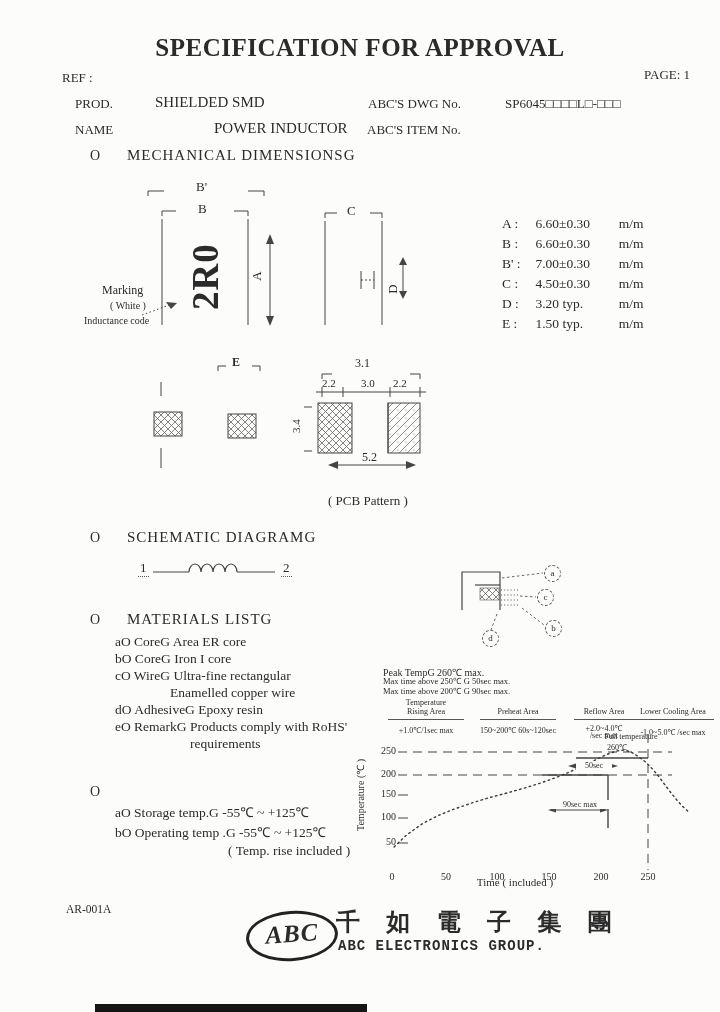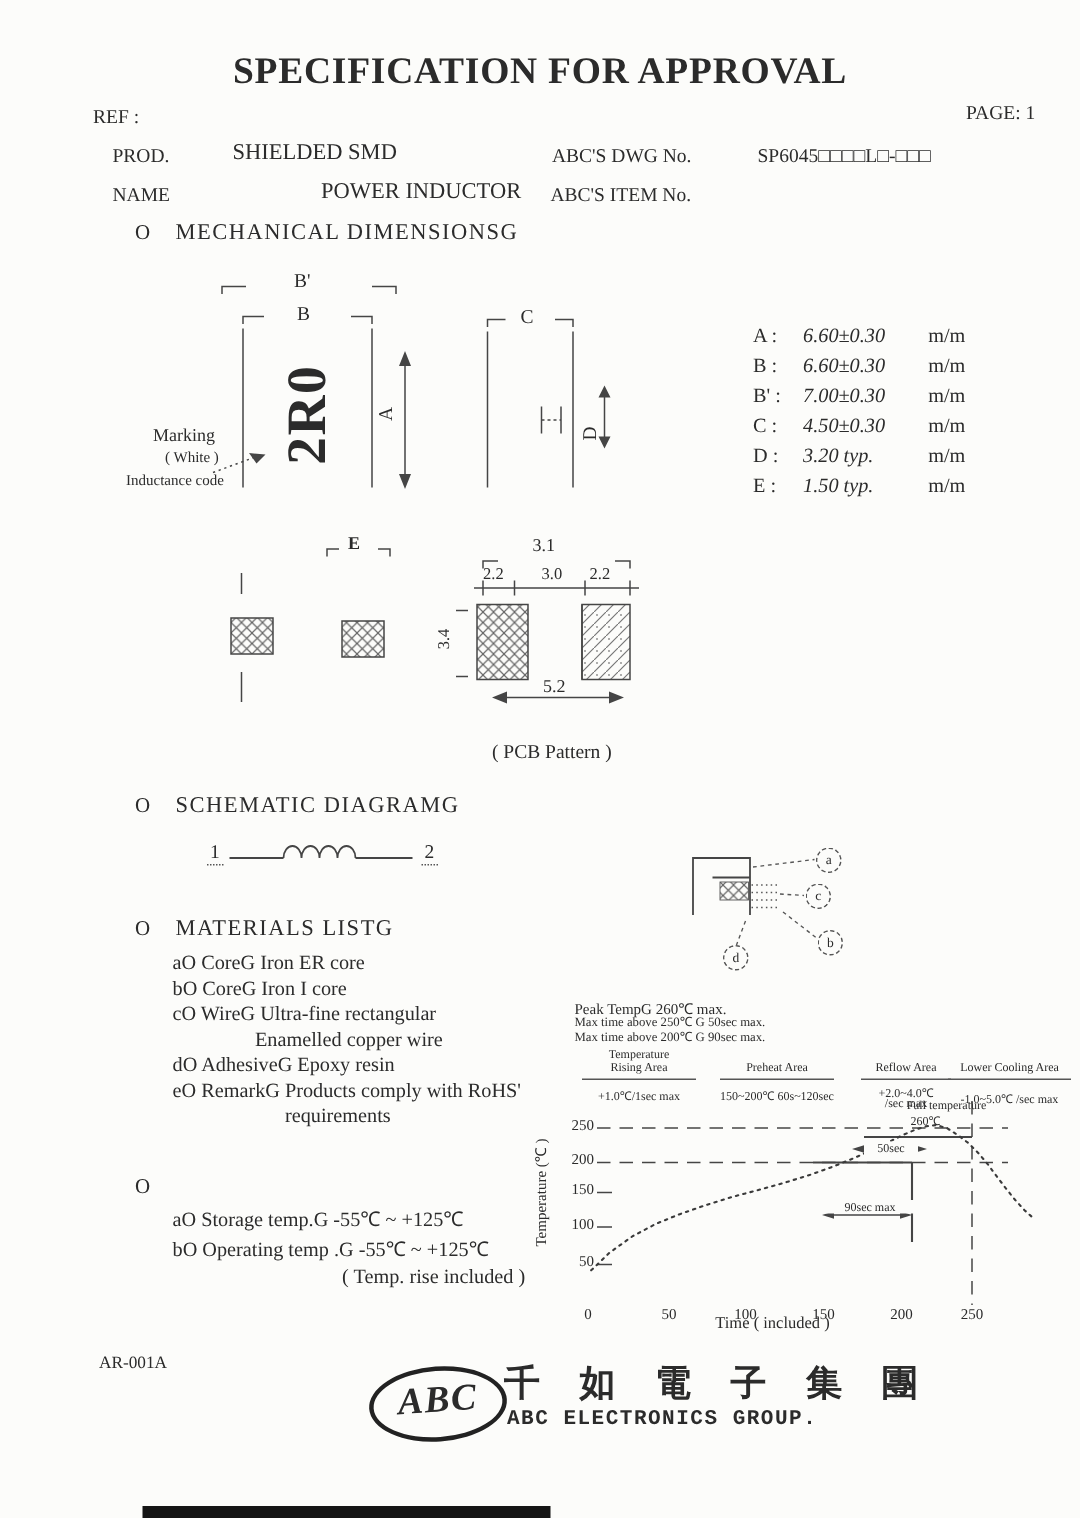--- a/index.html
+++ b/index.html
@@ -7,26 +7,26 @@
         font-family:"Liberation Serif",serif;color:#2b2b2b;overflow:hidden;margin:0 auto;}
   .abs{position:absolute;white-space:nowrap;}
   .c{text-align:center;}
   .r{text-align:right;}
   .rot{transform:rotate(-90deg);transform-origin:center center;}
   .f8{font-size:8px;}  .f10{font-size:10px;} .f11{font-size:11px;}
   .f12{font-size:12px;}.f13{font-size:13px;}.f14{font-size:13.5px;}.f15{font-size:15px;}
   .b{font-weight:bold;}
   .hl{height:0;border-top:1px solid #555;}
   .sec-bullet{font-size:14px;}
-  .sec-title{font-size:15px;letter-spacing:1px;}
+  .sec-title{font-size:15px;letter-spacing:1px;margin-left:10px;}
   .callout{width:15px;height:15px;line-height:15px;text-align:center;font-size:9px;
            border:1px dashed #555;border-radius:50%;}
   .pinnum{border-bottom:1px dotted #555;padding:0 2px;font-size:13px;}
   .dim-name{display:inline-block;width:30px;}
-  .dim-val{display:inline-block;width:80px;font-style:italic;}
+  .dim-val{display:inline-block;width:80px;}
   .dim-unit{display:inline-block;width:34px;}
   svg{overflow:visible;}
 </style>
 </head>
 <body>
 
 <div id="page">
 
   <div class="abs b" style="left:0;right:0;top:34px;font-size:25px;letter-spacing:.5px;text-align:center">SPECIFICATION FOR APPROVAL</div>
   <div class="abs f13" style="left:62px;top:70px">REF :</div>
@@ -169,21 +169,21 @@
       <path d="M54 16 a6 8 0 1 1 12 0 a6 8 0 1 1 12 0 a6 8 0 1 1 12 0 a6 8 0 1 1 12 0"></path>
       <line x1="102" y1="16" x2="140" y2="16"></line>
     </g>
   </svg>
   <div class="abs pinnum" style="left:138px;top:560px">1</div>
   <div class="abs pinnum" style="left:281px;top:560px">2</div>
 
   <div class="abs sec-bullet" style="left:90px;top:612px">O</div>
   <div class="abs sec-title" style="left:117px;top:611px">MATERIALS LISTG</div>
 
-  <div class="abs f14" style="left:115px;top:634px">aO CoreG Iron ER core</div>
+  <div class="abs f14" style="left:115px;top:634px">aO CoreG Area ER core</div>
   <div class="abs f14" style="left:115px;top:651px">bO CoreG Iron I core</div>
   <div class="abs f14" style="left:115px;top:668px">cO WireG Ultra-fine rectangular</div>
   <div class="abs f14" style="left:170px;top:685px">Enamelled copper wire</div>
   <div class="abs f14" style="left:115px;top:702px">dO AdhesiveG Epoxy resin</div>
   <div class="abs f14" style="left:115px;top:719px">eO RemarkG Products comply with RoHS'</div>
   <div class="abs f14" style="left:190px;top:736px">requirements</div>
 
   <svg class="abs" style="left:440px;top:548px" width="200" height="110" viewBox="0 0 200 110">
     <g stroke="#454545" stroke-width="1.2" fill="none">
       <path d="M22 62 V24 H60 V62"></path>

